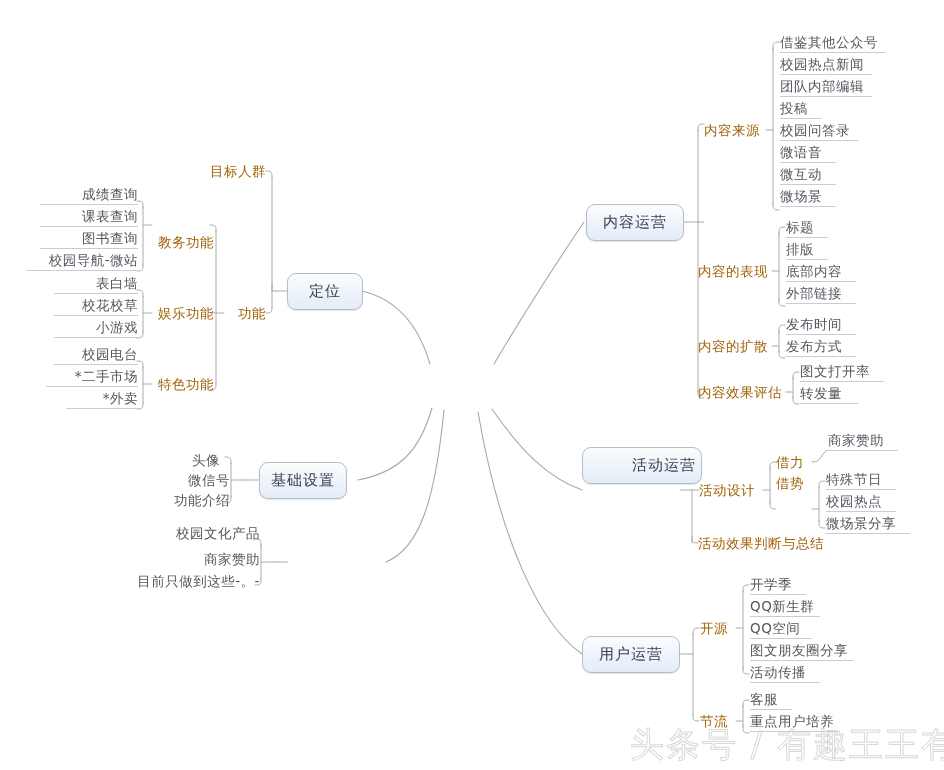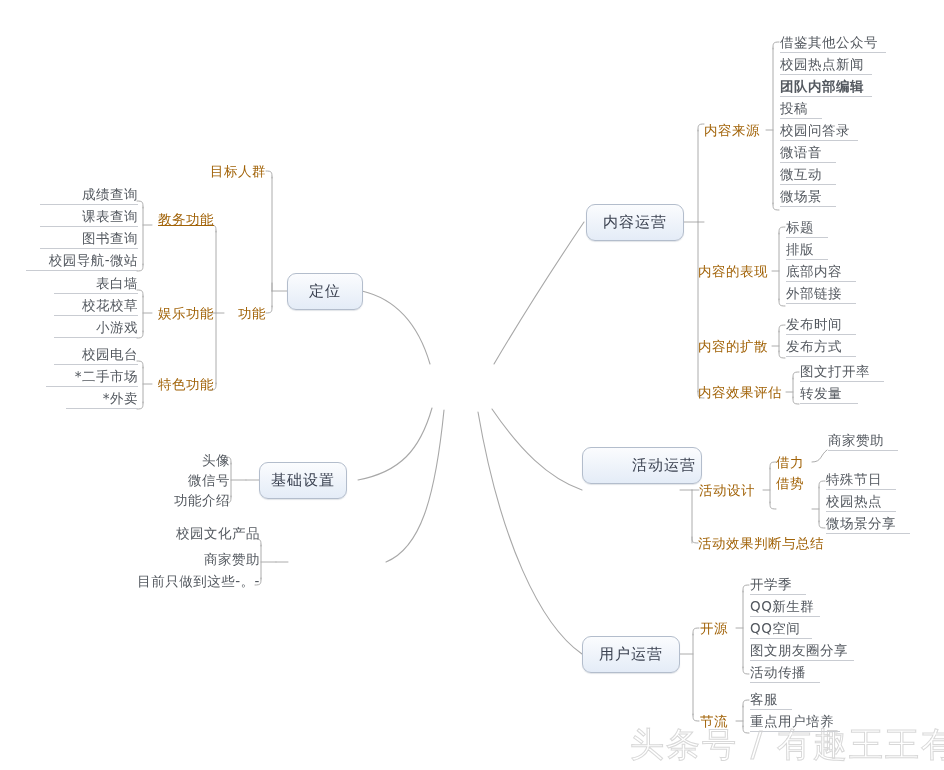--- a/index.html
+++ b/index.html
@@ -212,53 +212,53 @@
   <div class="node lvl1" style="left:586px;top:204px;width:98px;height:37px;font-family:Liberation Mono, monospace;">内容运营</div>
 
   <div class="node lvl1" style="left:582px;top:447px;width:120px;height:37px;padding-left:44px;">活动运营</div>
 
   <div class="node lvl1" style="left:582px;top:636px;width:98px;height:37px;">用户运营</div>
 
   <div class="node lvl2 l" style="left:206px;top:163px;width:60px;">目标人群</div>
 
   <div class="node lvl2 l" style="left:224px;top:305px;width:42px;">功能</div>
 
-  <div class="node lvl2 l" style="left:152px;top:211px;width:62px;text-decoration:underline;">教务功能</div>
+  <div class="node lvl2 l" style="left:152px;top:234px;width:62px;">教务功能</div>
   <div class="node lvl2 l" style="left:152px;top:305px;width:62px;">娱乐功能</div>
   <div class="node lvl2 l" style="left:152px;top:376px;width:62px;">特色功能</div>
 
   <div class="node leaf l" style="left:40px;top:186px;width:98px;">成绩查询</div>
   <div class="node leaf l" style="left:40px;top:208px;width:98px;">课表查询</div>
   <div class="node leaf l" style="left:40px;top:230px;width:98px;">图书查询</div>
   <div class="node leaf l" style="left:26px;top:252px;width:112px;">校园导航-微站</div>
 
   <div class="node leaf l" style="left:54px;top:275px;width:84px;">表白墙</div>
   <div class="node leaf l" style="left:54px;top:297px;width:84px;">校花校草</div>
   <div class="node leaf l" style="left:54px;top:319px;width:84px;">小游戏</div>
 
   <div class="node leaf l" style="left:54px;top:346px;width:84px;">校园电台</div>
   <div class="node leaf l" style="left:46px;top:368px;width:92px;text-align:right;">*二手市场</div>
   <div class="node leaf l" style="left:66px;top:390px;width:72px;">*外卖</div>
 
-  <div class="node leaf l nb" style="left:166px;top:452px;width:64px;text-align:right;">头像</div>
+  <div class="node leaf l nb" style="left:156px;top:452px;width:64px;text-align:right;">头像</div>
   <div class="node leaf l nb" style="left:166px;top:472px;width:64px;">微信号</div>
   <div class="node leaf l nb" style="left:152px;top:492px;width:78px;">功能介绍</div>
 
   <div class="node leaf l nb" style="left:160px;top:525px;width:100px;">校园文化产品</div>
   <div class="node leaf l nb" style="left:160px;top:551px;width:100px;">商家赞助</div>
   <div class="node leaf l nb" style="left:120px;top:573px;width:140px;">目前只做到这些-。-</div>
 
   <div class="node lvl2 r" style="left:704px;top:122px;width:70px;">内容来源</div>
   <div class="node lvl2 r" style="left:698px;top:263px;width:84px;">内容的表现</div>
   <div class="node lvl2 r" style="left:698px;top:338px;width:84px;">内容的扩散</div>
   <div class="node lvl2 r" style="left:698px;top:384px;width:96px;">内容效果评估</div>
 
   <div class="node leaf r" style="left:780px;top:34px;width:106px;">借鉴其他公众号</div>
   <div class="node leaf r" style="left:780px;top:56px;width:92px;">校园热点新闻</div>
-  <div class="node leaf r" style="left:780px;top:78px;width:92px;font-weight:bold;">团队内部编辑</div>
+  <div class="node leaf r" style="left:780px;top:78px;width:92px;">团队内部编辑</div>
   <div class="node leaf r" style="left:780px;top:100px;width:42px;">投稿</div>
   <div class="node leaf r" style="left:780px;top:122px;width:78px;">校园问答录</div>
   <div class="node leaf r" style="left:780px;top:144px;width:56px;">微语音</div>
   <div class="node leaf r" style="left:780px;top:166px;width:56px;">微互动</div>
   <div class="node leaf r" style="left:780px;top:188px;width:56px;">微场景</div>
 
   <div class="node leaf r" style="left:786px;top:219px;width:42px;">标题</div>
   <div class="node leaf r" style="left:786px;top:241px;width:42px;">排版</div>
   <div class="node leaf r" style="left:786px;top:263px;width:70px;">底部内容</div>
   <div class="node leaf r" style="left:786px;top:285px;width:70px;">外部链接</div>

